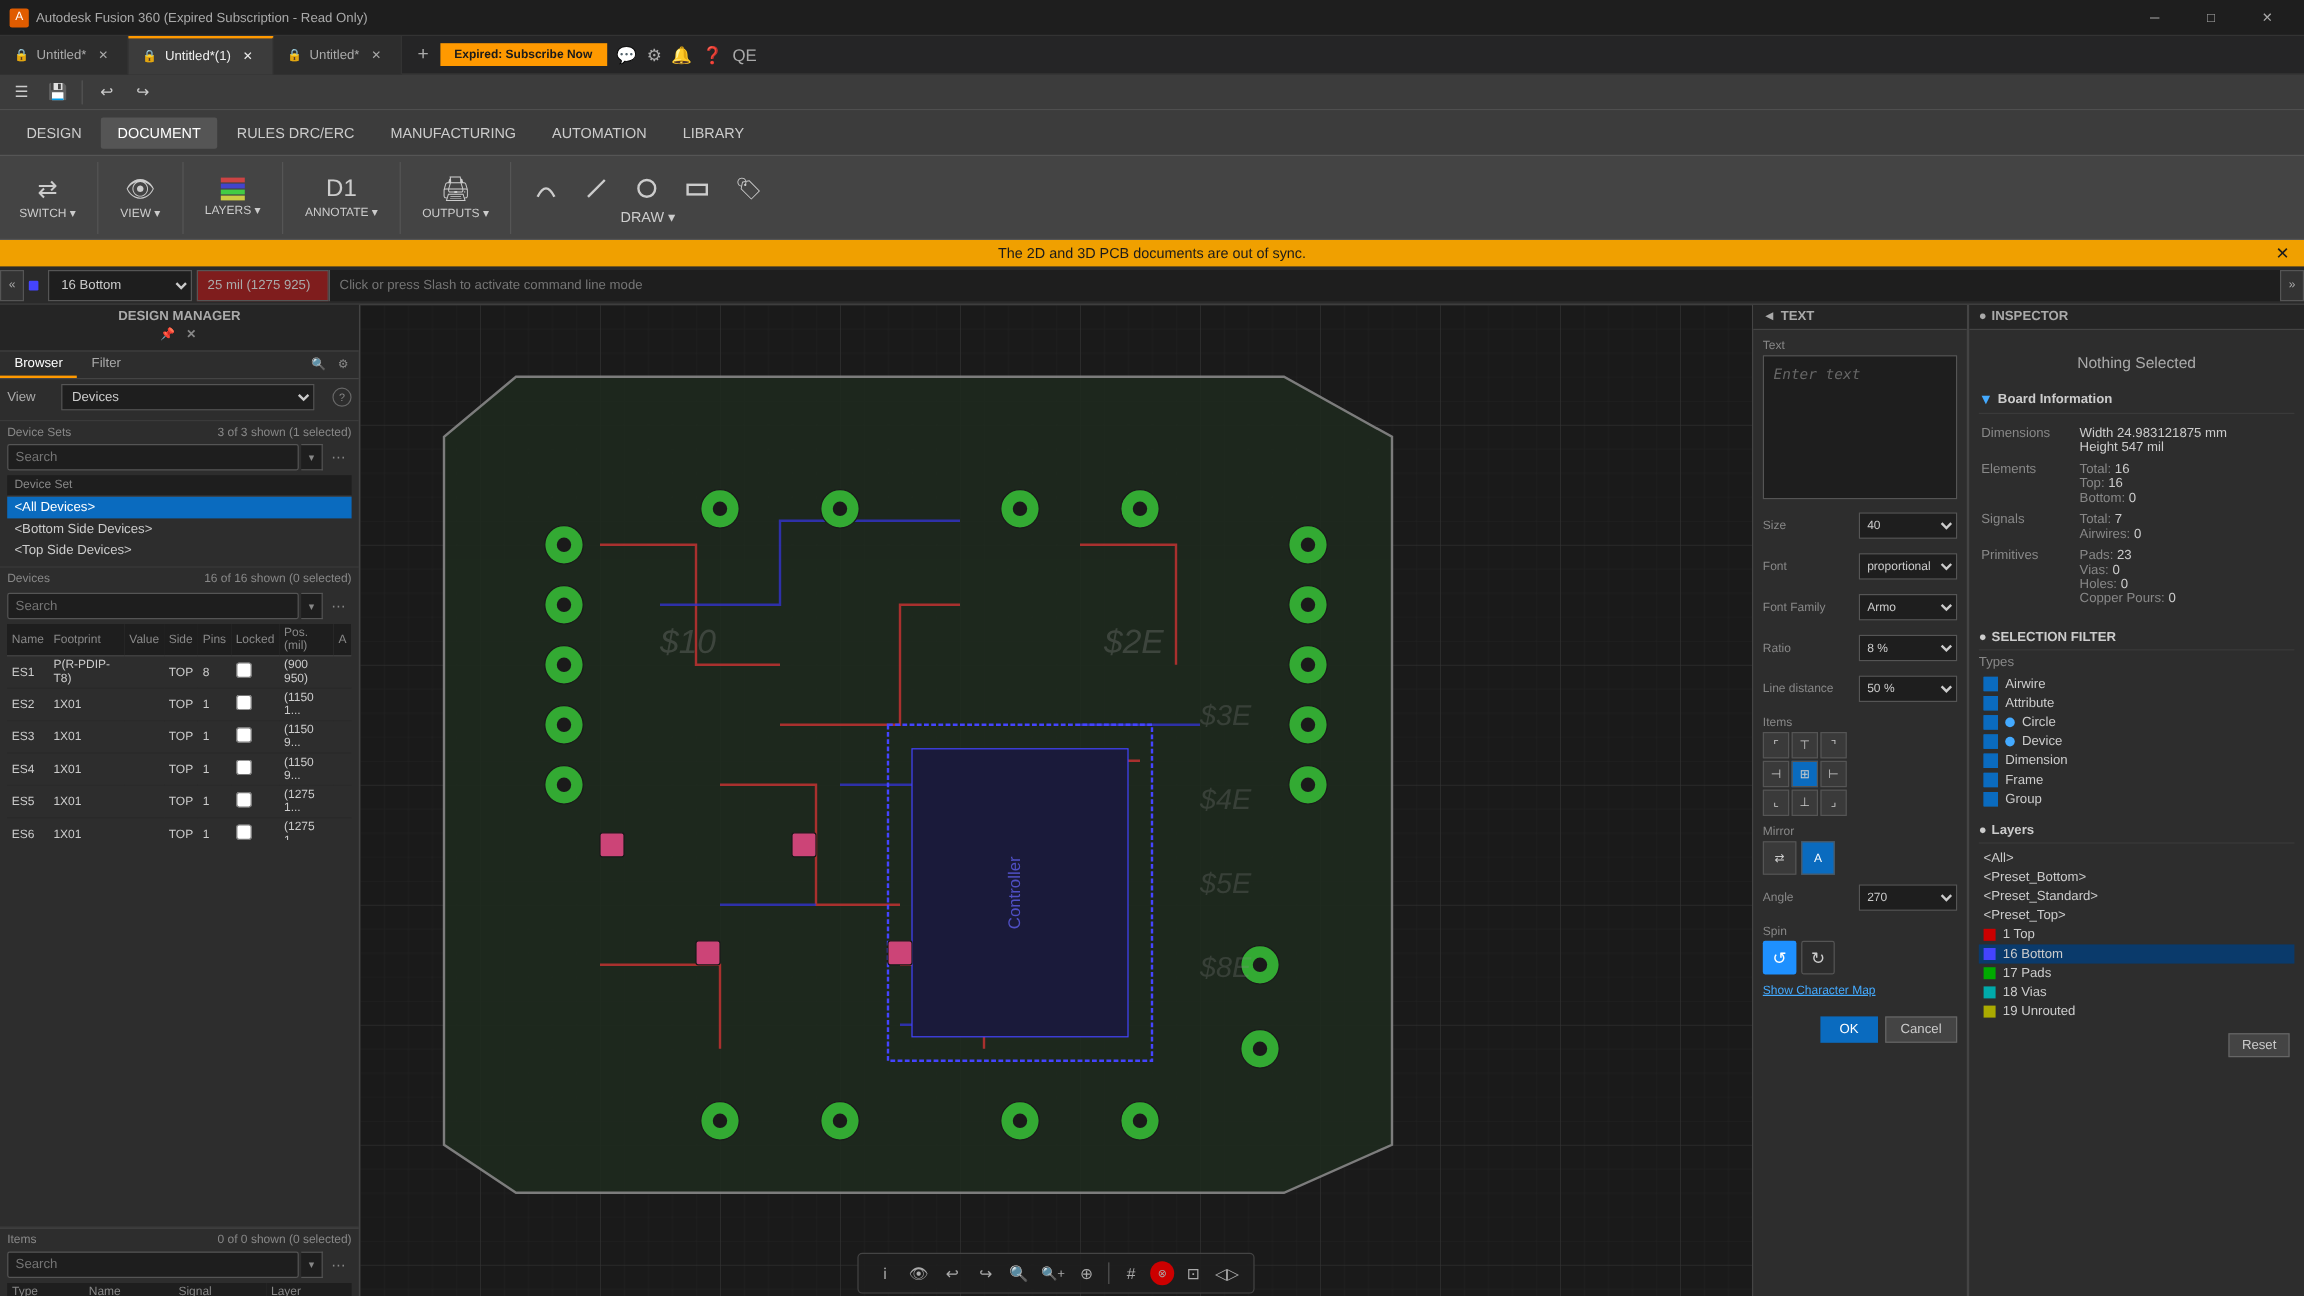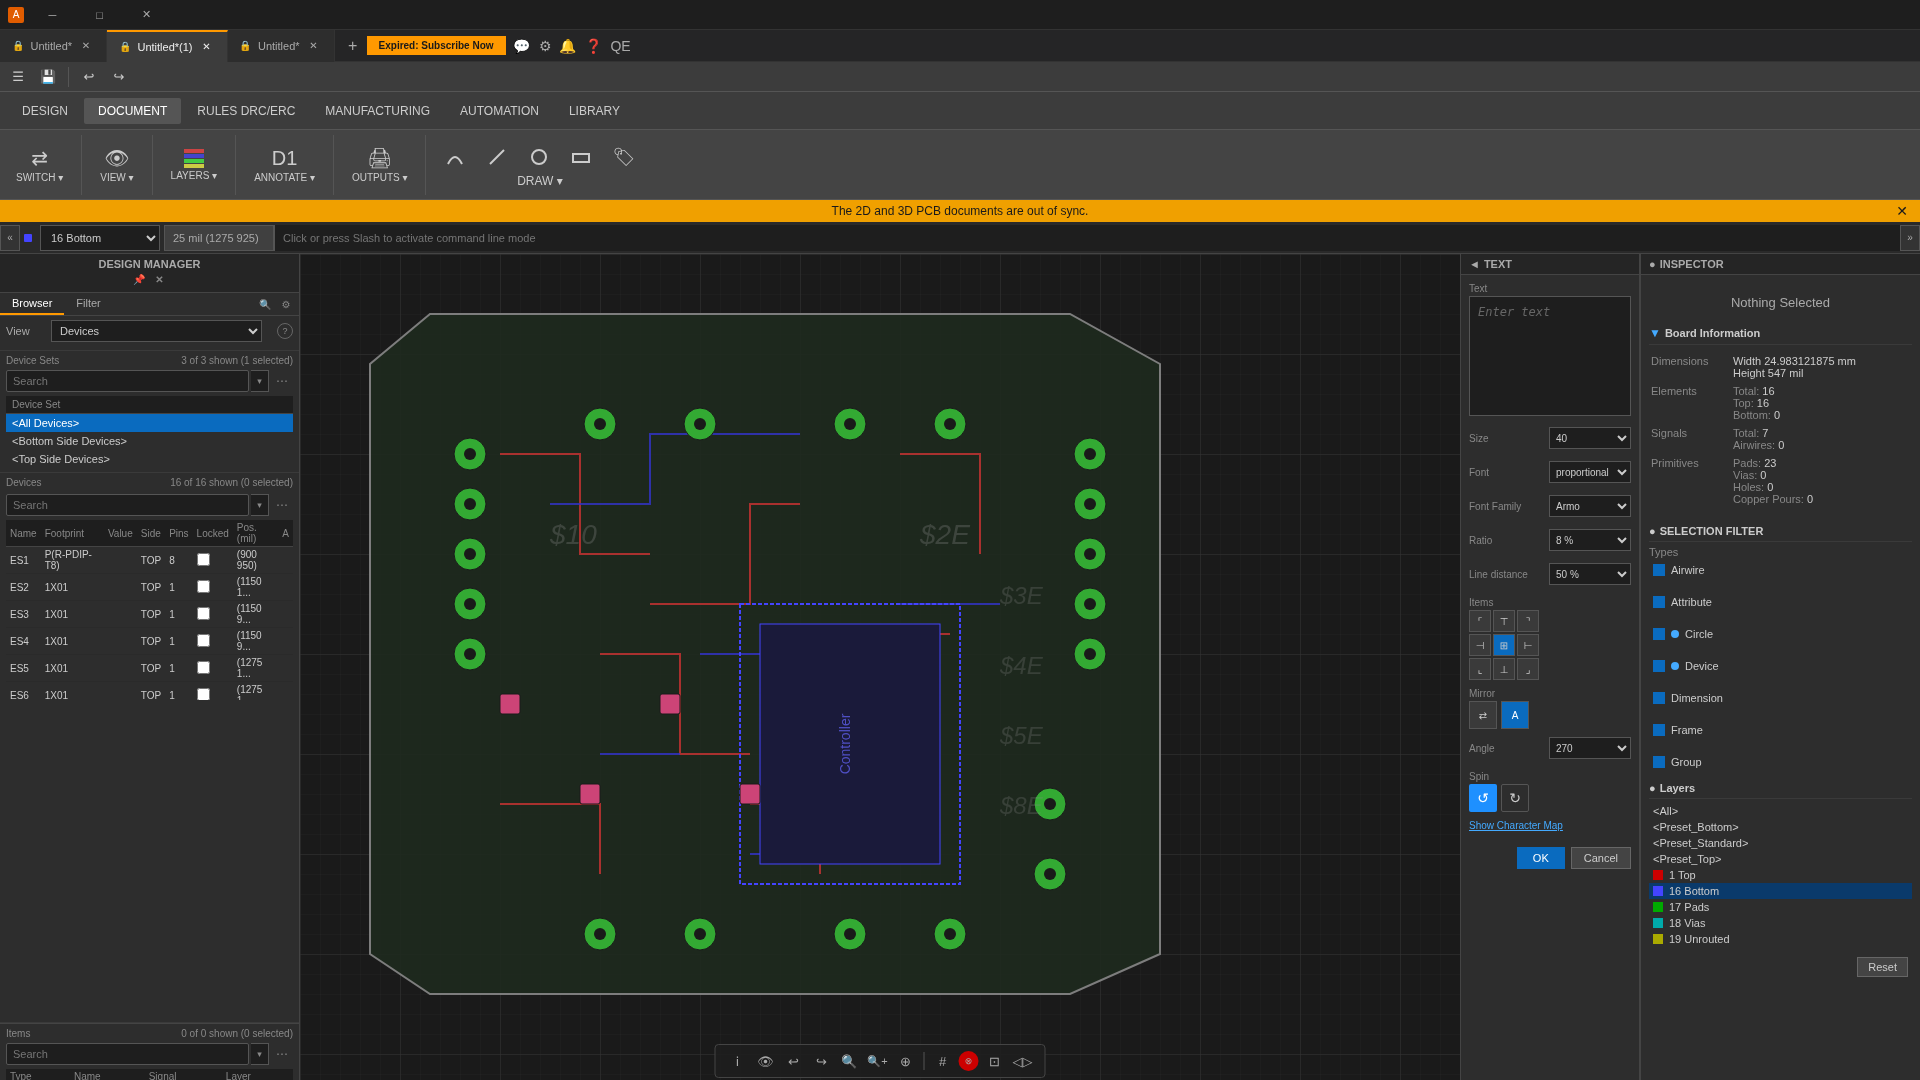--- a/index.html
+++ b/index.html
@@ -40,21 +40,21 @@
     .ribbon-btn .label { font-size: 10px; white-space: nowrap; }
     .ribbon-sep { width: 1px; height: 60px; background: #555; margin: 0 6px; }
 
     
     #sync-warning { background: #f0a000; color: #1a1a1a; text-align: center; padding: 4px; font-size: 12px; font-weight: 500; display: flex; align-items: center; justify-content: center; gap: 8px; }
     #sync-warning .close-warning { cursor: pointer; font-size: 14px; position: absolute; right: 12px; }
 
     
     #command-bar { display: flex; align-items: center; background: #2a2a2a; height: 32px; border-bottom: 1px solid #444; gap: 0; }
     .layer-select { background: #1e1e1e; color: #ccc; border: 1px solid #555; height: 26px; padding: 0 6px; font-size: 11px; margin: 0 4px; width: 120px; }
-    .coord-display { background: #404040; border: 1px solid #555; height: 26px; padding: 0 8px; font-size: 11px; color: #aaa; display: flex; align-items: center; min-width: 110px; }
+    .coord-display { background: #7f1d1d; border: 1px solid #555; height: 26px; padding: 0 8px; font-size: 11px; color: #aaa; display: flex; align-items: center; min-width: 110px; }
     .cmd-input { flex: 1; background: #1e1e1e; border: none; border-left: 1px solid #555; height: 26px; padding: 0 8px; font-size: 11px; color: #aaa; outline: none; }
     .panel-toggle { width: 20px; height: 26px; background: #333; border: 1px solid #555; display: flex; align-items: center; justify-content: center; cursor: pointer; font-size: 10px; color: #aaa; }
 
     
     #main { display: flex; height: calc(1080px - 30px - 32px - 38px - 70px - 20px - 32px - 22px); }
 
     
     #left-panel { width: 300px; background: #2d2d2d; border-right: 1px solid #444; display: flex; flex-direction: column; flex-shrink: 0; }
     #design-manager-header { background: #252525; padding: 4px 8px; font-size: 11px; font-weight: bold; color: #aaa; display: flex; align-items: center; justify-content: flex-end; border-bottom: 1px solid #444; flex-direction: column; }
     #design-manager-header .panel-btns { display: flex; gap: 2px; }
@@ -129,21 +129,21 @@
     .inspector-section-header { display: flex; align-items: center; gap: 4px; font-size: 11px; font-weight: bold; color: #ccc; margin-bottom: 6px; padding: 4px 0; border-bottom: 1px solid #3a3a3a; }
     .inspector-section-icon { color: #4af; font-size: 12px; }
     .inspector-table { width: 100%; }
     .inspector-table tr td { font-size: 11px; padding: 2px 0; vertical-align: top; }
     .inspector-table tr td:first-child { color: #888; width: 80px; }
     .inspector-table tr td:last-child { color: #ccc; }
 
     .filter-section { margin-top: 8px; }
     .filter-header { display: flex; align-items: center; gap: 4px; font-size: 11px; font-weight: bold; color: #ccc; padding: 4px 0; border-bottom: 1px solid #3a3a3a; margin-bottom: 4px; }
     .filter-types { font-size: 11px; color: #888; margin-bottom: 4px; }
-    .filter-list { display: flex; flex-direction: column; gap: 16px; }
+    .filter-list { display: flex; flex-direction: column; gap: 0; }
     .filter-item { display: flex; align-items: center; gap: 6px; padding: 2px 4px; font-size: 11px; color: #ccc; }
     .filter-cb { width: 12px; height: 12px; border: 1px solid #666; display: flex; align-items: center; justify-content: center; }
     .filter-cb.checked { background: #0a6bbf; border-color: #0a6bbf; }
     .filter-color { width: 8px; height: 8px; border-radius: 50%; flex-shrink: 0; }
     .filter-label { font-size: 11px; }
 
     .layers-section { margin-top: 8px; }
     .layers-list { display: flex; flex-direction: column; }
     .layer-item { display: flex; align-items: center; gap: 6px; padding: 2px 4px; font-size: 11px; color: #ccc; cursor: pointer; }
     .layer-item.active { background: #0a3a6b; }
@@ -156,20 +156,21 @@
     
     ::-webkit-scrollbar { width: 6px; height: 6px; }
     ::-webkit-scrollbar-track { background: #1e1e1e; }
     ::-webkit-scrollbar-thumb { background: #555; border-radius: 3px; }
   </style>
 </head>
 <body>
 
 <div id="title-bar">
   <div class="app-icon">A</div>
+  <span class="title-text">Autodesk Fusion 360 (Expired Subscription - Read Only)</span>
   <div class="window-controls">
     <div class="win-btn">─</div>
     <div class="win-btn">□</div>
     <div class="win-btn close">✕</div>
   </div>
 </div>
 
 <div id="tab-bar">
   <div class="tab">
     <span class="lock-icon">🔒</span>

